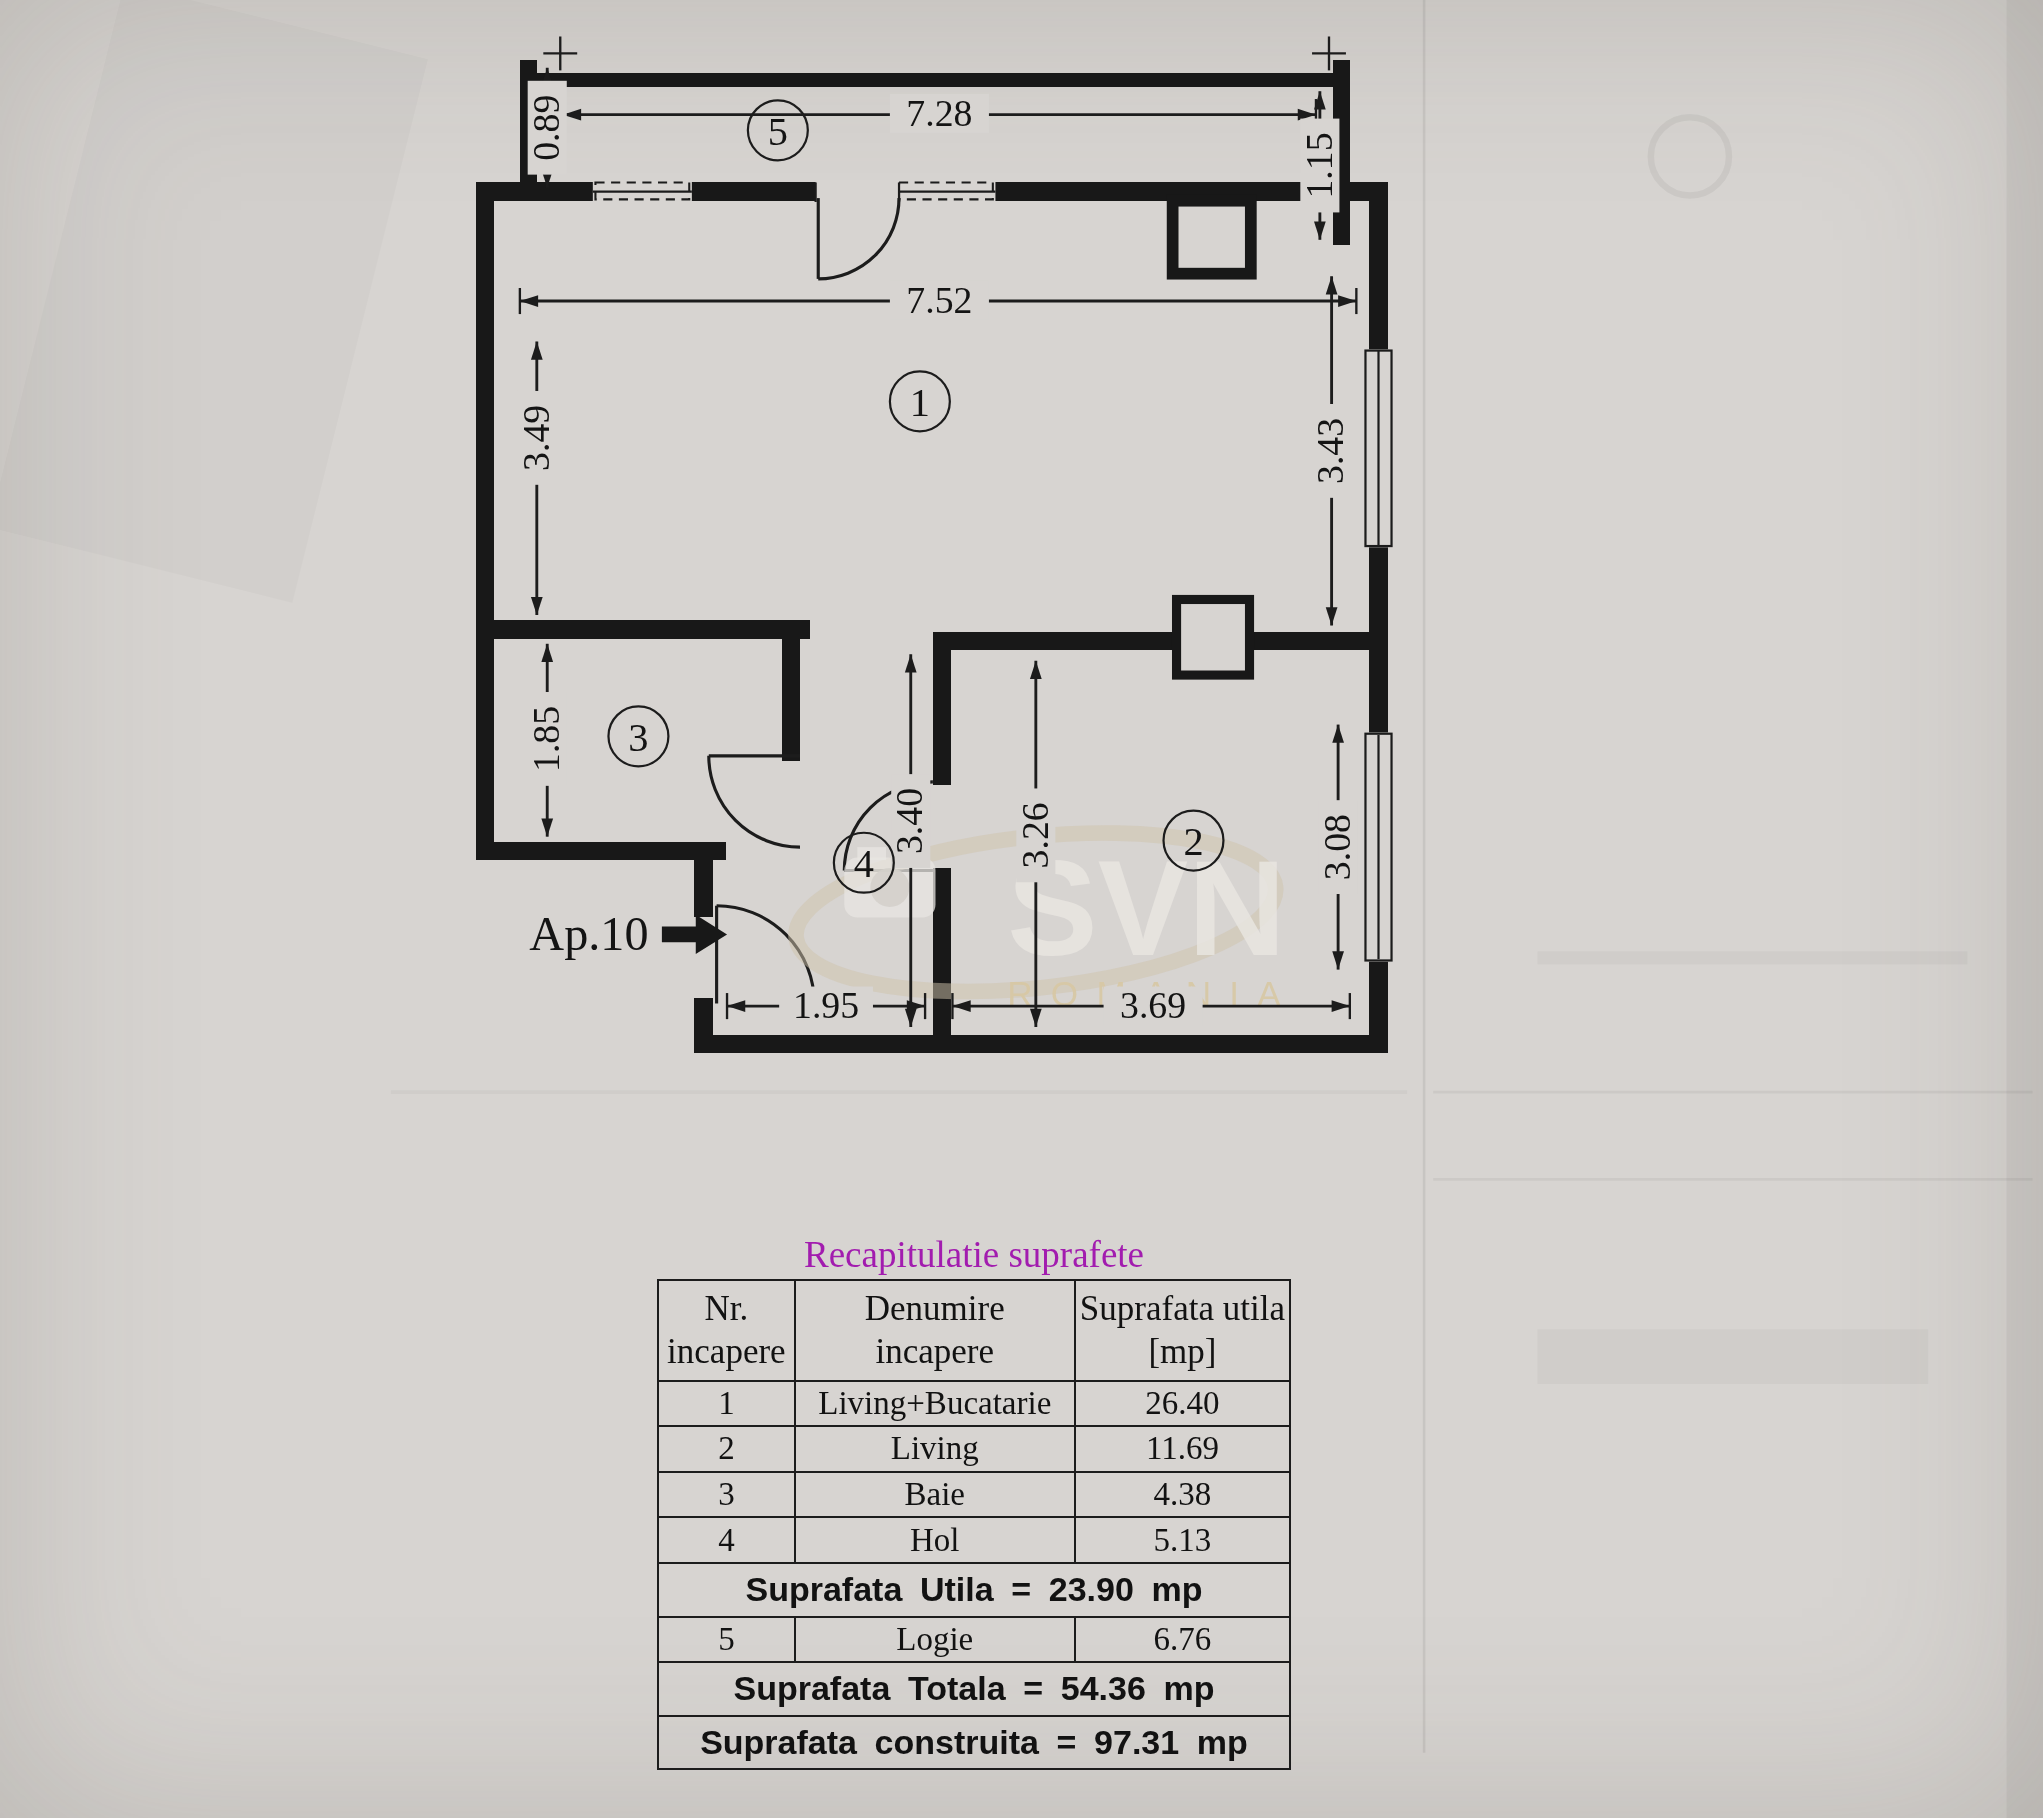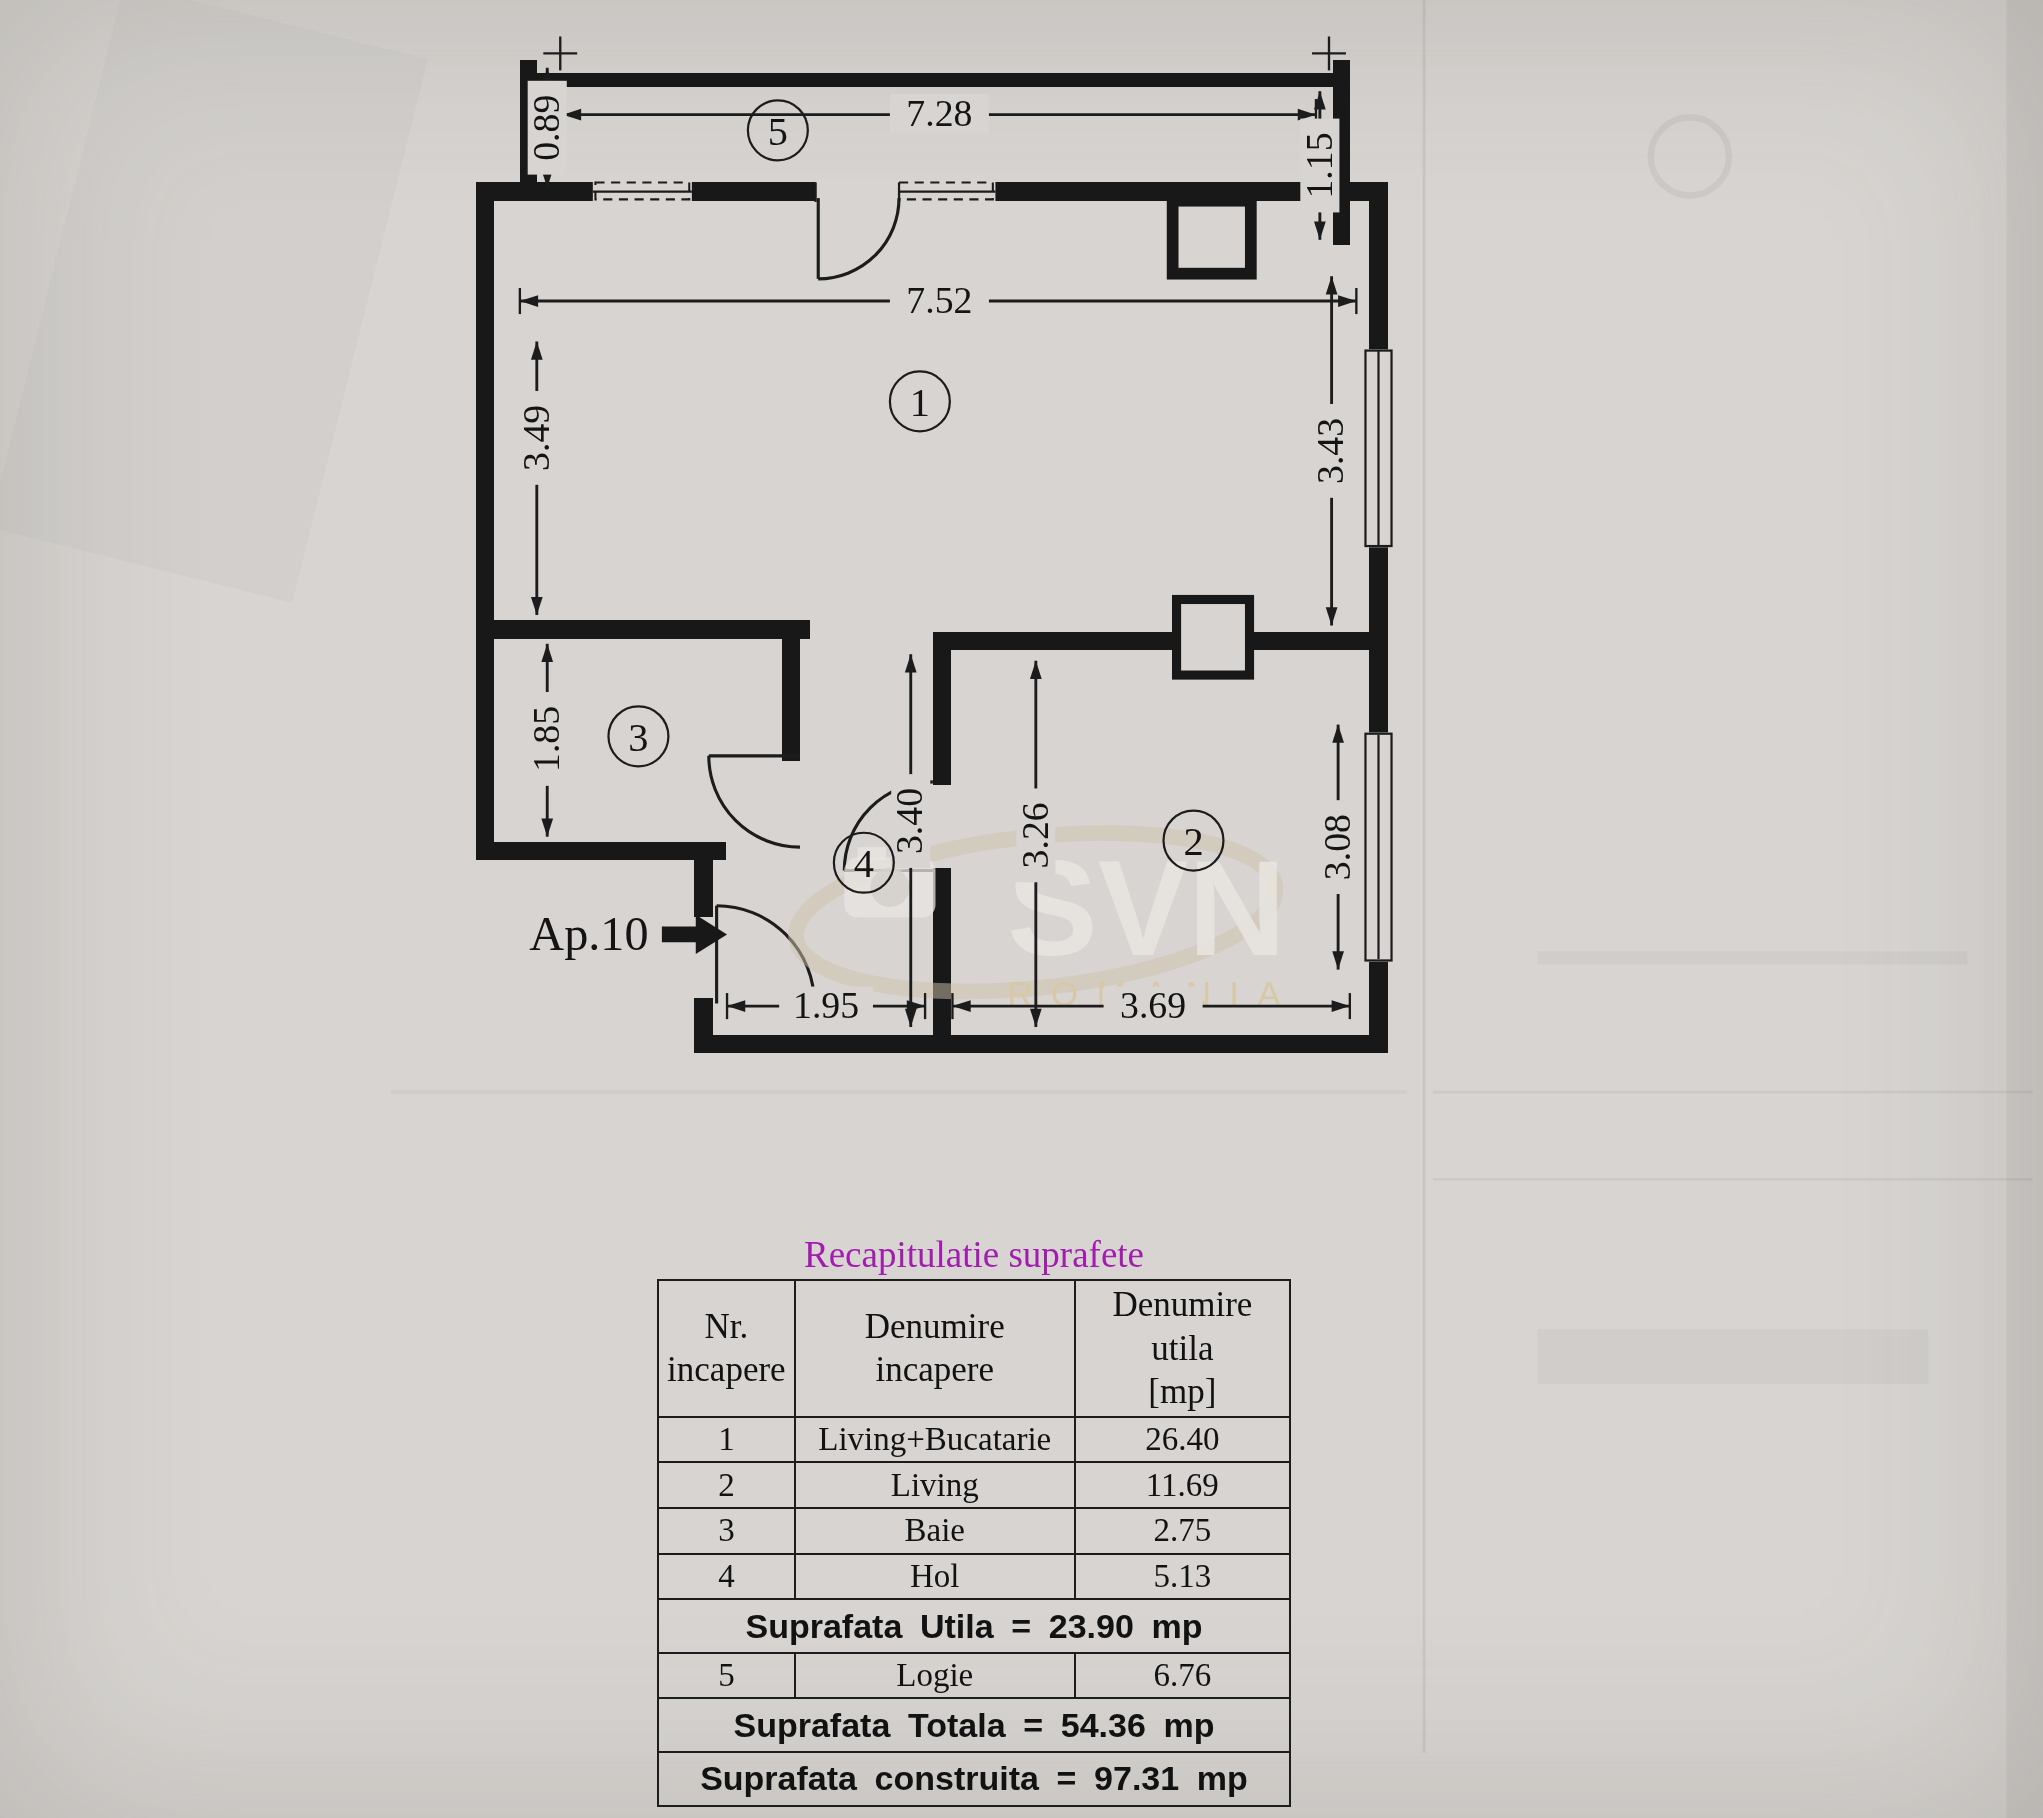--- a/index.html
+++ b/index.html
@@ -257,40 +257,40 @@
       <tr>
         <th>
           <div>Nr.</div>
           <div>incapere</div>
             </th>
         <th>
           <div>Denumire</div>
           <div>incapere</div>
             </th>
         <th>
-          <div>Denumire utila</div>
+          <div>Suprafata utila</div>
           <div>[mp]</div>
             </th>
       </tr>
     </thead>
     <tbody>
       <tr>
         <td class="cell">1</td>
         <td class="cell">Living+Bucatarie</td>
         <td class="cell">26.40</td>
       </tr>
       <tr>
         <td class="cell">2</td>
         <td class="cell">Living</td>
         <td class="cell">11.69</td>
       </tr>
       <tr>
         <td class="cell">3</td>
         <td class="cell">Baie</td>
-        <td class="cell">2.75</td>
+        <td class="cell">4.38</td>
       </tr>
       <tr>
         <td class="cell">4</td>
         <td class="cell">Hol</td>
         <td class="cell">5.13</td>
       </tr>
       <tr>
         <td class="boldrow" colspan="3">Suprafata Utila  =  23.90 mp</td>
       </tr>
       <tr>

